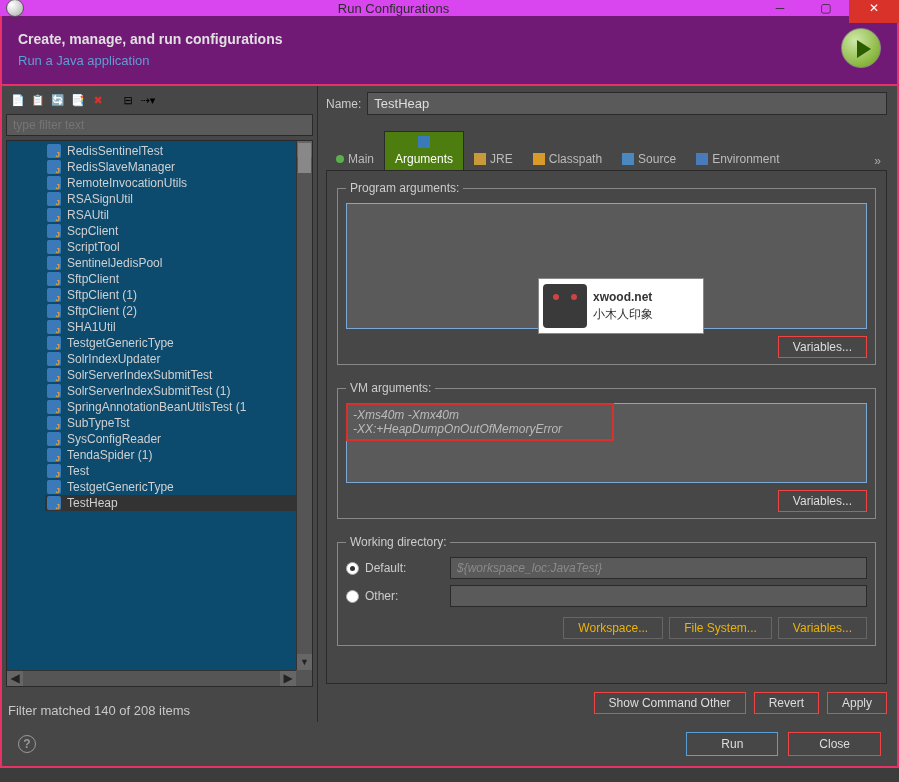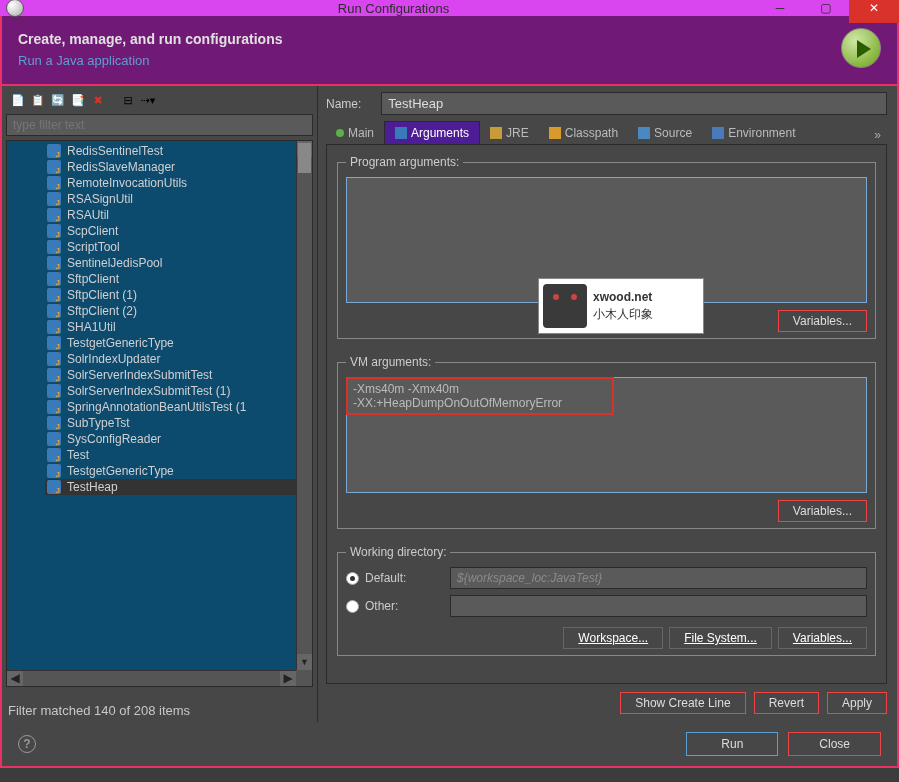--- a/index.html
+++ b/index.html
@@ -37,41 +37,41 @@
 .vscroll .arrow.up { top: 0; }
 .vscroll .arrow.down { bottom: 0; }
 .hscroll { position: absolute; left: 0; right: 16px; bottom: 0; height: 16px; background: #555; border-top: 1px solid #333; }
 .hscroll .arrow { position: absolute; top: 0; bottom: 0; width: 16px; background: #666; text-align: center; color: #222; line-height: 14px; }
 .hscroll .arrow.left { left: 0; }
 .hscroll .arrow.right { right: 0; }
 .corner { position: absolute; right: 0; bottom: 0; width: 16px; height: 16px; background: #555; }
 .filter-status { color: #c8c8c8; padding: 4px 2px 0; font-size: 13px; margin-top: 12px; }
 
 .right-pane { flex: 1; padding: 6px 10px 8px 8px; display: flex; flex-direction: column; overflow: hidden; }
-.name-row { display: flex; align-items: center; gap: 20px; margin-bottom: 6px; }
+.name-row { display: flex; align-items: center; gap: 6px; margin-bottom: 16px; }
 .name-row label { color: #ccc; font-size: 12px; }
 .name-row input { flex: 1; background: #5a5a5a; border: 1px solid #2a2a2a; color: #ddd; padding: 3px 6px; font-size: 13px; }
 
 .tabs { display: flex; align-items: flex-end; gap: 0; border-bottom: 1px solid #2a2a2a; }
 .tab { padding: 4px 10px; color: #bbb; display: flex; align-items: center; gap: 4px; font-size: 12px; }
 .tab .ticon { width: 12px; height: 12px; }
-.tab.active { background: #4c1d95; color: #fff; border: 1px solid #2a2a2a; border-bottom: none; }
+.tab.active { background: #4d7c0f; color: #fff; border: 1px solid #2a2a2a; border-bottom: none; flex-direction: column; }
 .tab .dot { width: 8px; height: 8px; border-radius: 50%; background: #5ab04a; display: inline-block; }
 .tabs .overflow { margin-left: auto; color: #aaa; padding: 2px 6px; }
 
 .tab-body { border: 1px solid #2a2a2a; border-top: none; padding: 10px 10px 8px; flex: 1; overflow: hidden; background: #474747; }
 
 fieldset { border: 1px solid #888; padding: 8px 8px 6px; margin-bottom: 16px; }
 fieldset legend { color: #ccc; padding: 0 4px; font-size: 12px; }
 .textarea { width: 100%; height: 126px; background: #5a5a5a; border: 1px solid #7aa9d6; color: #bbb; padding: 4px 6px; resize: none; font-family: inherit; position: relative; }
-.textarea.vm { height: 116px; }
+.textarea.vm { height: 80px; font-style: italic; }
 .vm-highlight { position: absolute; border: 2px solid #d9322a; pointer-events: none; }
 .btn-row { display: flex; justify-content: flex-end; margin-top: 4px; }
 .btn { background: #474747; border: 1px solid #ef4444; color: #ddd; padding: 3px 14px; font-size: 12px; }
-.btn.disabled { color: #ffffff; border-color: #666; text-decoration: underline; }
+.btn.disabled { color: #eab308; border-color: #666; }
 .btn.primary { border-color: #5a9fd4; }
 
 .workdir-grid { display: grid; grid-template-columns: 90px 1fr; gap: 6px 14px; align-items: center; }
 .radio { display: flex; align-items: center; gap: 6px; color: #ccc; }
 .radio .r { width: 13px; height: 13px; border-radius: 50%; border: 1px solid #aaa; background: #fff; position: relative; }
 .radio .r.checked::after { content: ""; position: absolute; inset: 3px; border-radius: 50%; background: #333; }
 .wd-input { background: #5a5a5a; border: 1px solid #2a2a2a; color: #8a8a8a; padding: 3px 6px; width: 100%; font-style: italic; }
 .wd-btns { grid-column: 2; display: flex; justify-content: flex-end; gap: 6px; margin-top: 4px; }
 
 .bottom-btns { display: flex; justify-content: flex-end; gap: 8px; padding: 8px 0 0; }
@@ -191,20 +191,24 @@
             <span class="ficon"></span>
             <span>SpringAnnotationBeanUtilsTest (1</span>
           </div>
           <div class="tree-item">
             <span class="ficon"></span>
             <span>SubTypeTst</span>
           </div>
           <div class="tree-item">
             <span class="ficon"></span>
             <span>SysConfigReader</span>
+          </div>
+          <div class="tree-item">
+            <span class="ficon"></span>
+            <span>TendaSpider (1)</span>
           </div>
           <div class="tree-item">
             <span class="ficon"></span>
             <span>Test</span>
           </div>
           <div class="tree-item">
             <span class="ficon"></span>
             <span>TestgetGenericType</span>
           </div>
           <div class="tree-item selected">
@@ -297,21 +301,21 @@
           <div class="wd-btns">
             <button class="btn disabled">Workspace...</button>
             <button class="btn disabled">File System...</button>
             <button class="btn disabled">Variables...</button>
           </div>
         </div>
       </fieldset>
     </div>
 
     <div class="bottom-btns">
-      <button class="btn">Show Create Line</button>
+      <button class="btn">Show Command Other</button>
       <button class="btn">Revert</button>
       <button class="btn">Apply</button>
     </div>
   </div>
 </div>
 
 <div class="footer">
   <div class="help">?</div>
   <div style="display:flex; gap:10px">
     <button class="btn primary" style="padding:4px 34px">Run</button>

